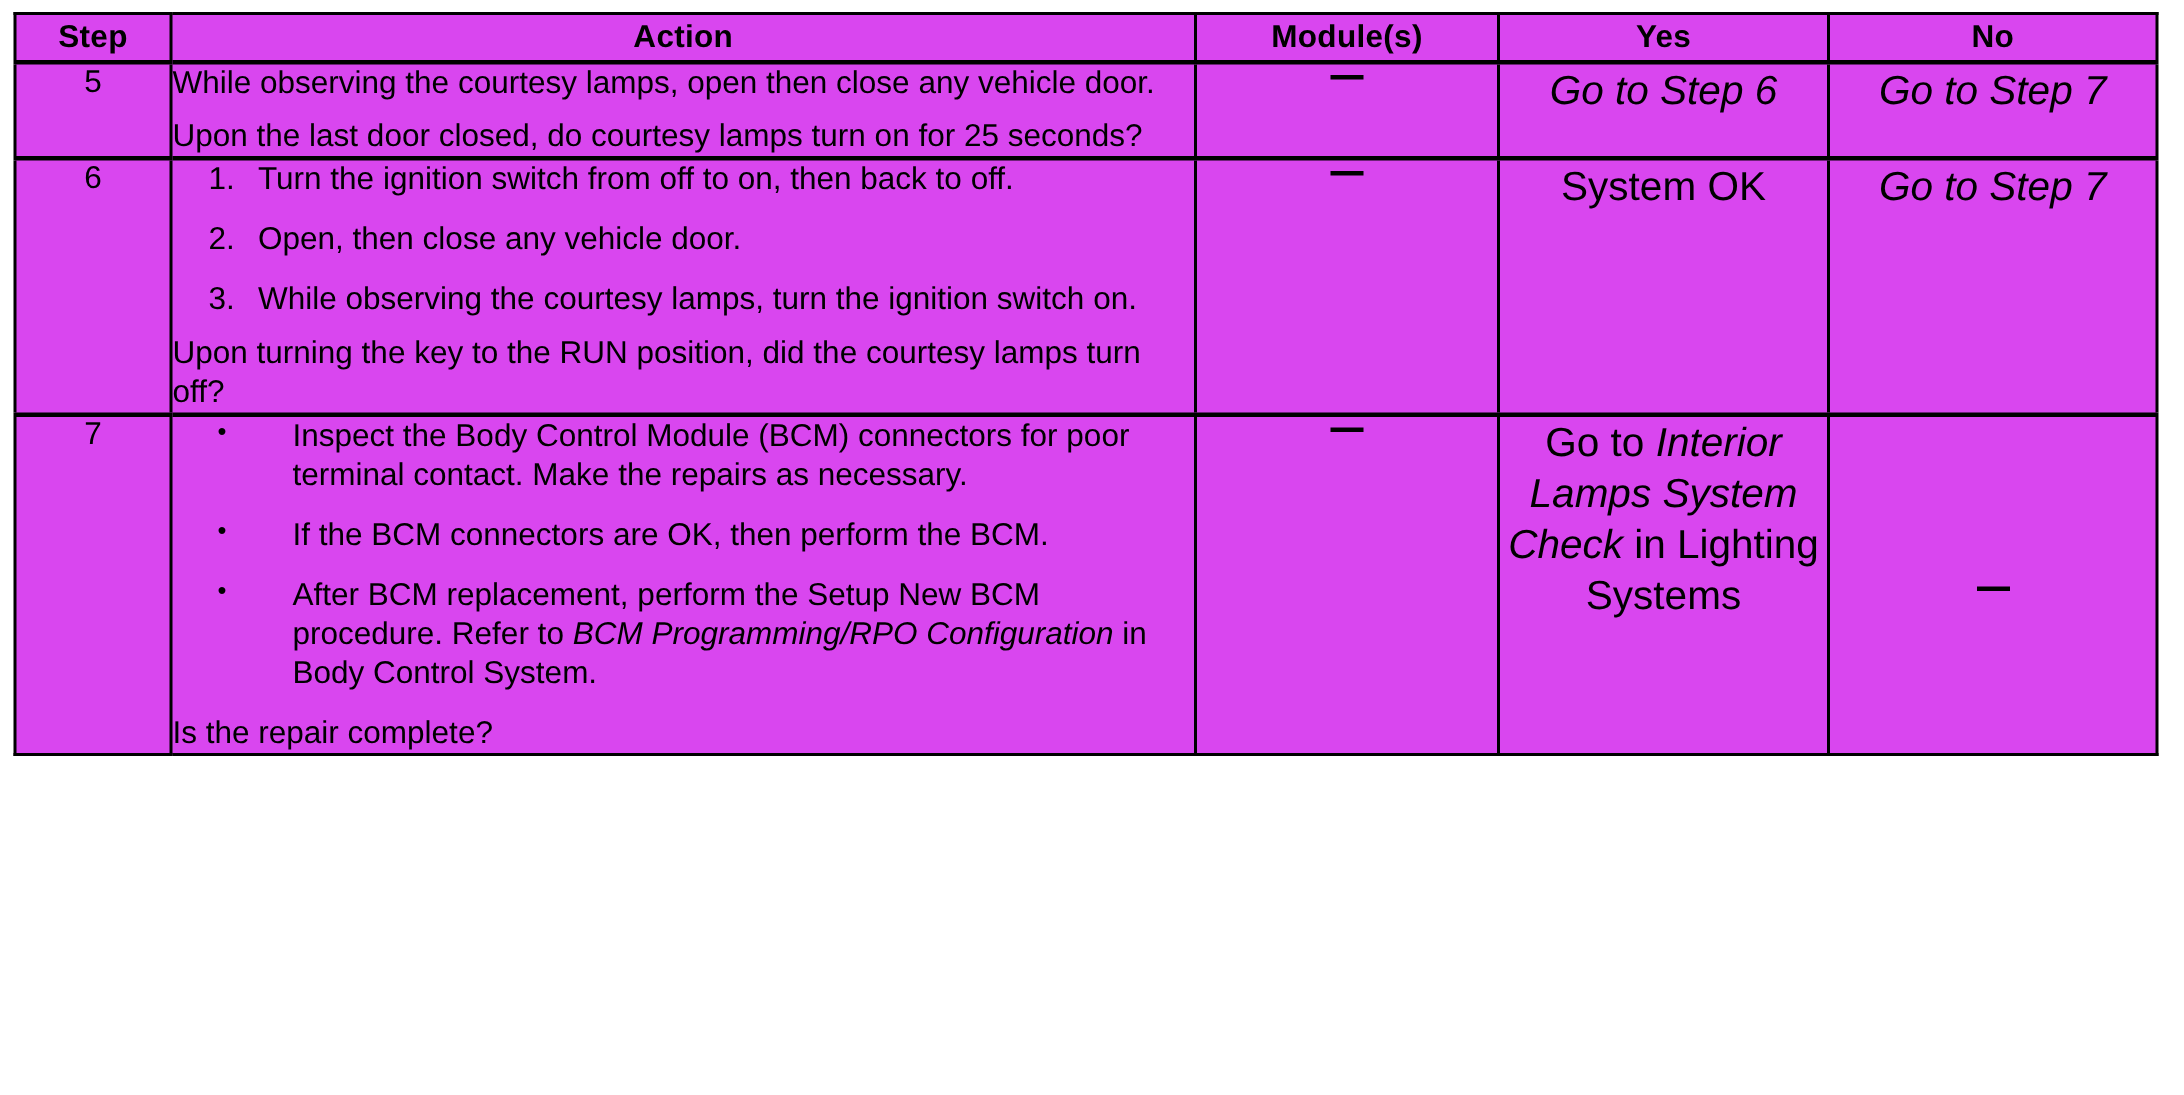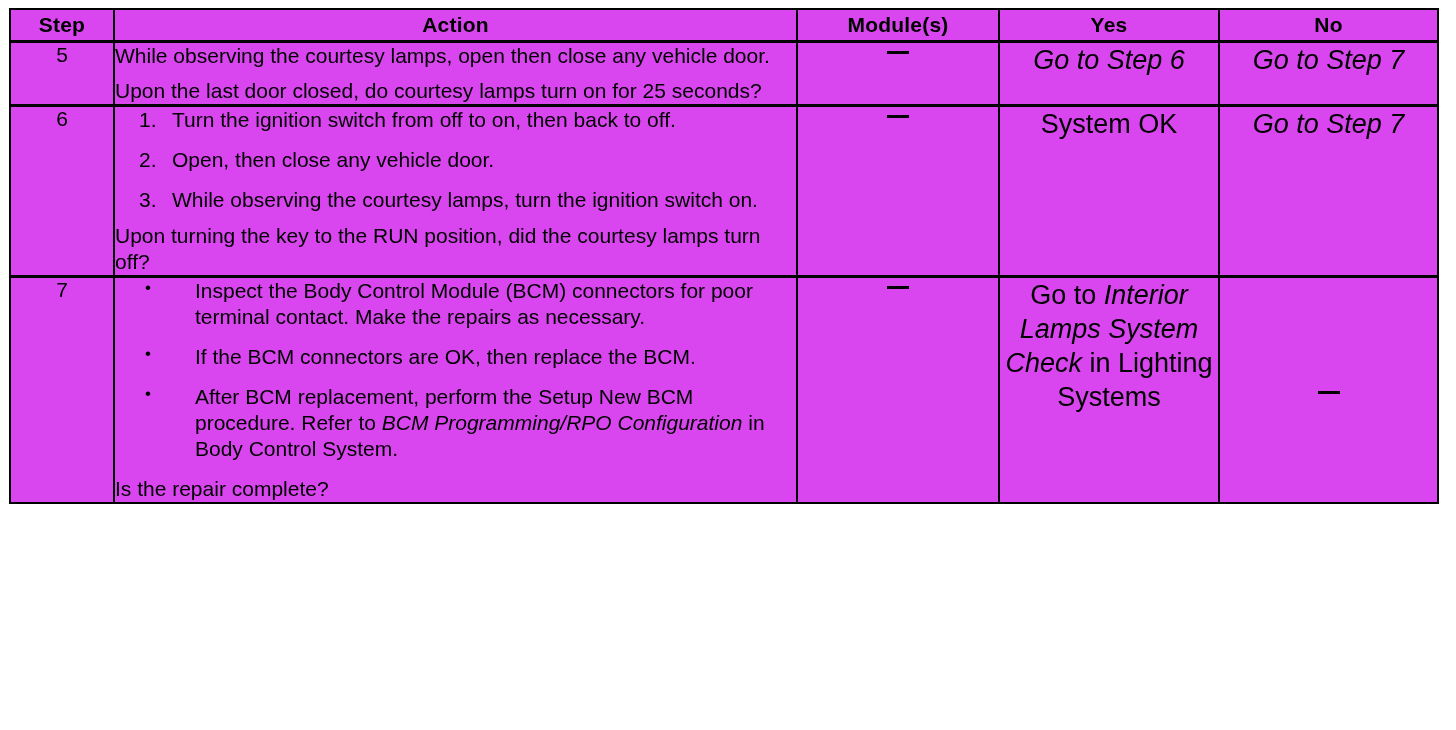--- a/index.html
+++ b/index.html
@@ -207,21 +207,21 @@
         <td class="cell-yn">
           <span class="ital">Go to Step 7</span>
         </td>
       </tr>
 
       <tr>
         <td class="cell-step">7</td>
         <td class="cell-action row7-action">
           <ul class="bullist">
             <li>Inspect the Body Control Module (BCM) connectors for poor terminal contact. Make the repairs as necessary.</li>
-            <li class="gap-after">If the BCM connectors are OK, then replace the BCM.</li>
+            <li class="gap-after">If the BCM connectors are OK, then perform the BCM.</li>
             <li><span>After BCM replacement, perform the Setup New BCM procedure. Refer to </span><span class="ital">BCM Programming/RPO Configuration</span><span> in Body Control System.</span></li>
           </ul>
           <p class="para">Is the repair complete?</p>
         </td>
         <td class="cell-value">
           <span class="dash"></span>
         </td>
         <td class="cell-yn">
           <span><span>Go to </span><span class="ital">Interior Lamps System Check</span><span> in Lighting Systems</span></span>
         </td>

